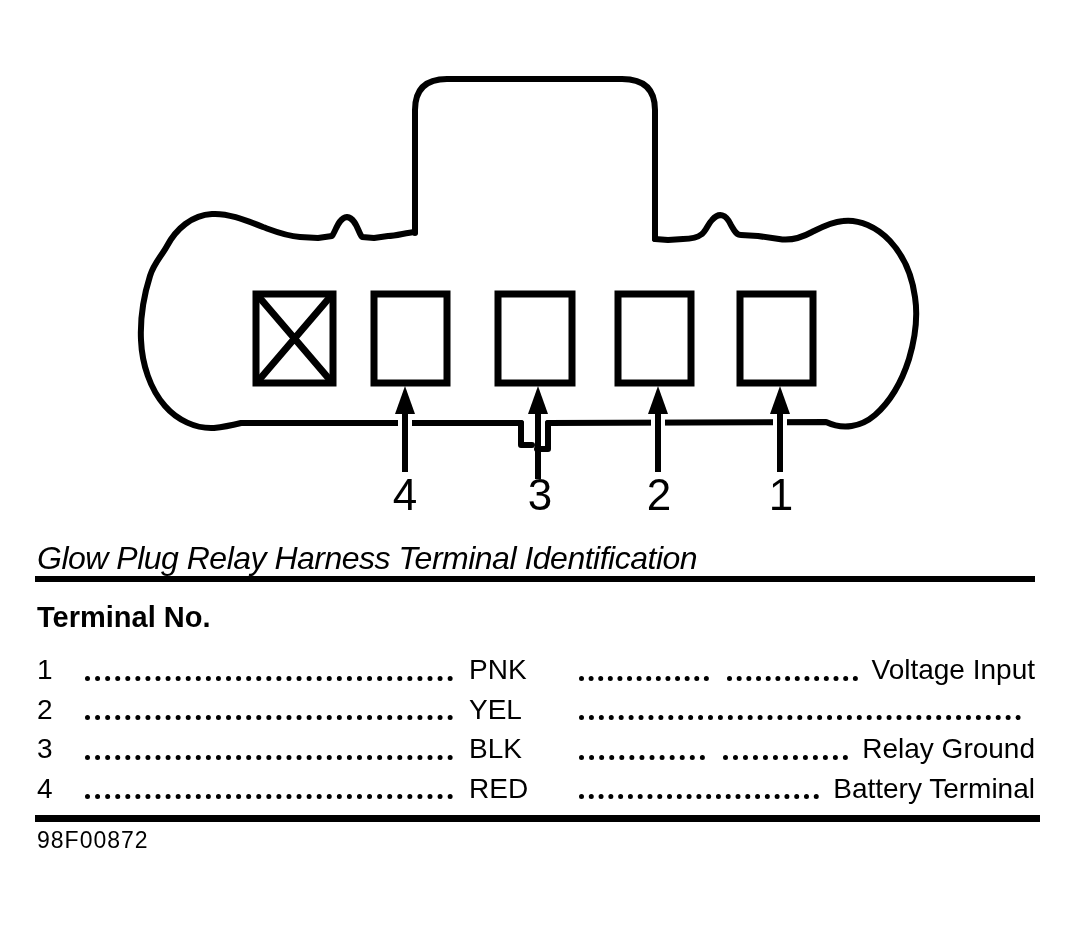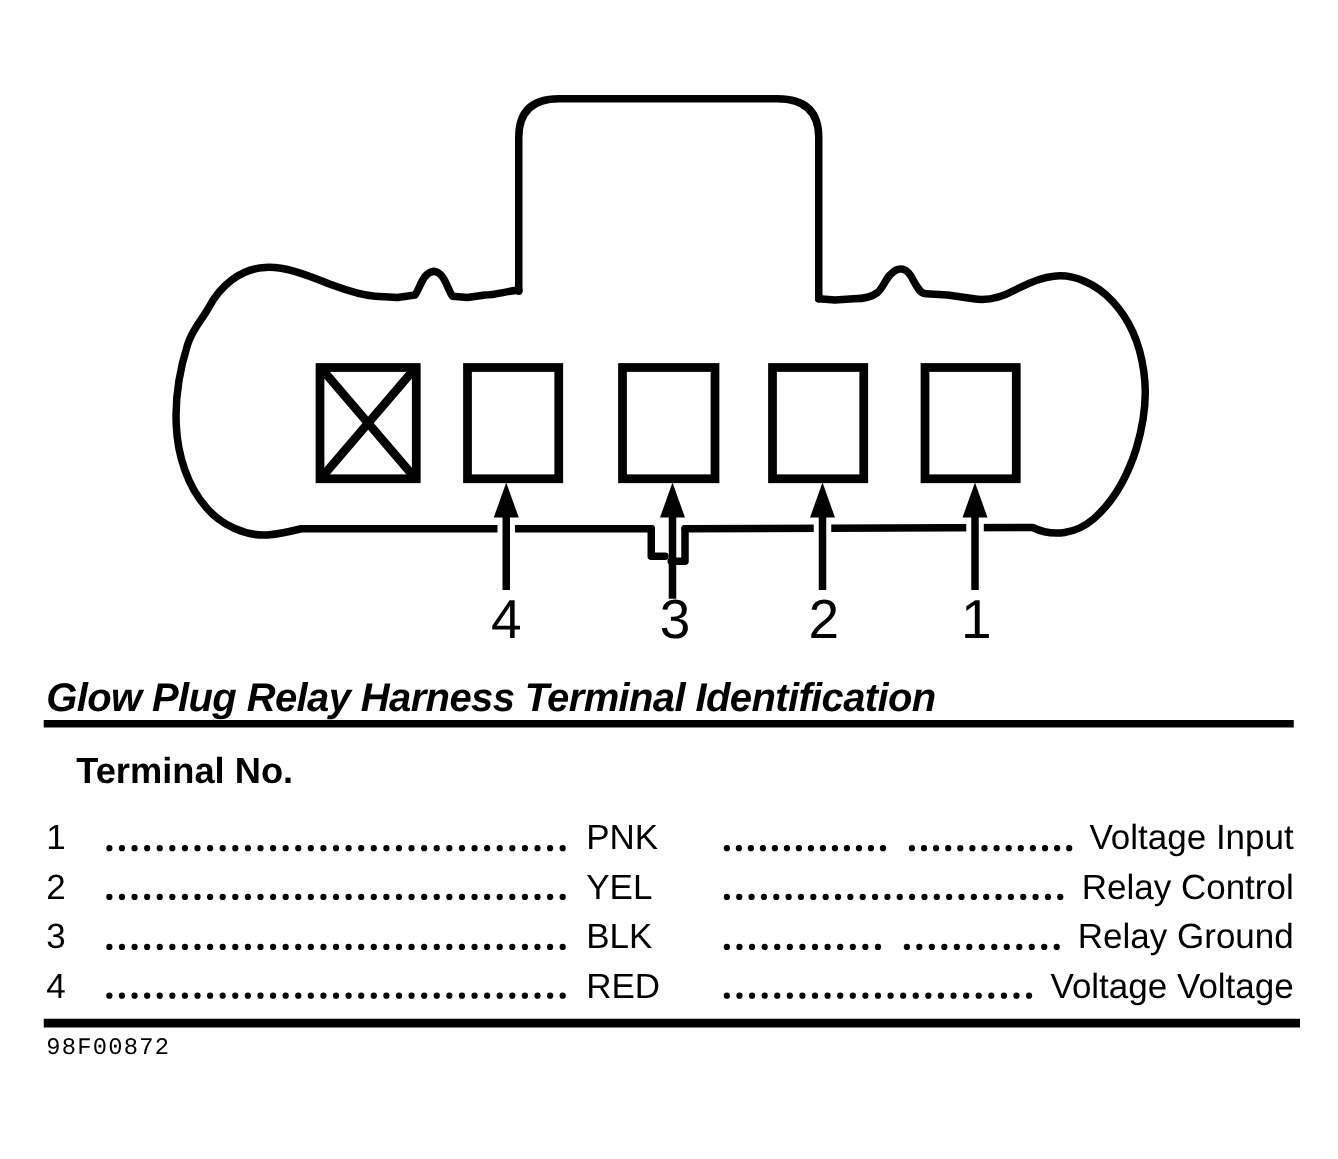--- a/index.html
+++ b/index.html
@@ -2,41 +2,41 @@
 <html><head>
 <meta charset="utf-8">
 <style>
   html,body{margin:0;padding:0;background:#fff;}
   .page{
     position:relative;width:1070px;height:927px;background:#fff;color:#000;
     font-family:"Liberation Sans",sans-serif;overflow:hidden;
   }
   .diagram{position:absolute;left:0;top:0;}
   .figure-title{
-    position:absolute;left:37px;top:540px;font-size:32px;font-weight:bold;font-style:italic;
+    position:absolute;left:37px;top:540px;font-size:32px;font-weight:normal;font-style:italic;
     letter-spacing:-0.5px;white-space:nowrap;
   }
   .rule{position:absolute;background:#000;}
   .rule-top{left:35px;top:576px;width:1000px;height:6px;}
   .rule-bottom{left:35px;top:815px;width:1005px;height:7px;}
-  .thead{position:absolute;left:37px;top:601px;width:996px;height:32px;font-size:29px;font-weight:bold;margin-left:24px;}
+  .thead{position:absolute;left:37px;top:601px;width:996px;height:32px;font-size:29px;font-weight:bold;}
   .th-terminal{position:absolute;left:0;top:0;white-space:nowrap;}
   .th-wire{position:absolute;left:404px;top:0;white-space:nowrap;}
   .th-function{position:absolute;right:0;top:0;white-space:nowrap;}
   .tbody{position:absolute;left:37px;top:650px;width:998px;}
   .trow{display:flex;align-items:flex-end;height:39.5px;line-height:39.5px;font-size:28px;}
   .td-num{flex:none;width:48px;}
   .leader{display:block;height:0;border-bottom:5px dotted #000;margin-bottom:9px;}
   .leader1{flex:none;width:368px;margin-right:16px;}
   .td-wire{flex:none;width:100px;font-weight:normal;}
   .leader2-wrap{flex:1 1 auto;display:flex;align-items:flex-end;margin:0 14px 0 10px;height:39.5px;}
   .leader2-wrap .leader{flex:1 1 auto;}
   .leader2-wrap.split{column-gap:18px;}
   .td-fn{flex:none;text-align:right;white-space:nowrap;}
-  .figcode{position:absolute;left:37px;top:827px;font-size:19px;letter-spacing:1px;font-family:Liberation Mono, monospace;}
+  .figcode{position:absolute;left:37px;top:827px;font-size:23px;letter-spacing:1px;}
 </style>
 </head>
 <body>
 
 <div class="page">
 
   <svg class="diagram" width="1070" height="535" viewBox="0 0 1070 535">
     <g fill="none" stroke="#000" stroke-width="6" stroke-linecap="round" stroke-linejoin="round">
 
       <path d="M 415,233 L 415,110 Q 415,79 447,79 L 622,79 Q 655,79 655,110 L 655,239"></path>
@@ -141,42 +141,41 @@
       <span class="td-fn">Voltage Input</span>
     </div>
 
     <div class="trow">
       <span class="td-num">2</span>
       <span class="leader leader1"></span>
       <span class="td-wire">YEL</span>
       <span class="leader2-wrap">
         <span class="leader"></span>
       </span>
-      <span class="td-fn">Relay Control</span>
     </div>
 
     <div class="trow">
       <span class="td-num">3</span>
       <span class="leader leader1"></span>
       <span class="td-wire">BLK</span>
       <span class="leader2-wrap split">
         <span class="leader"></span>
         <span class="leader"></span>
       </span>
       <span class="td-fn">Relay Ground</span>
     </div>
 
     <div class="trow">
       <span class="td-num">4</span>
       <span class="leader leader1"></span>
       <span class="td-wire">RED</span>
       <span class="leader2-wrap">
         <span class="leader"></span>
       </span>
-      <span class="td-fn">Voltage Voltage</span>
+      <span class="td-fn">Battery Terminal</span>
     </div>
 
   </div>
 
   <div class="rule rule-bottom"></div>
   <div class="figcode">98F00872</div>
 
 </div>
 
 </body></html>

